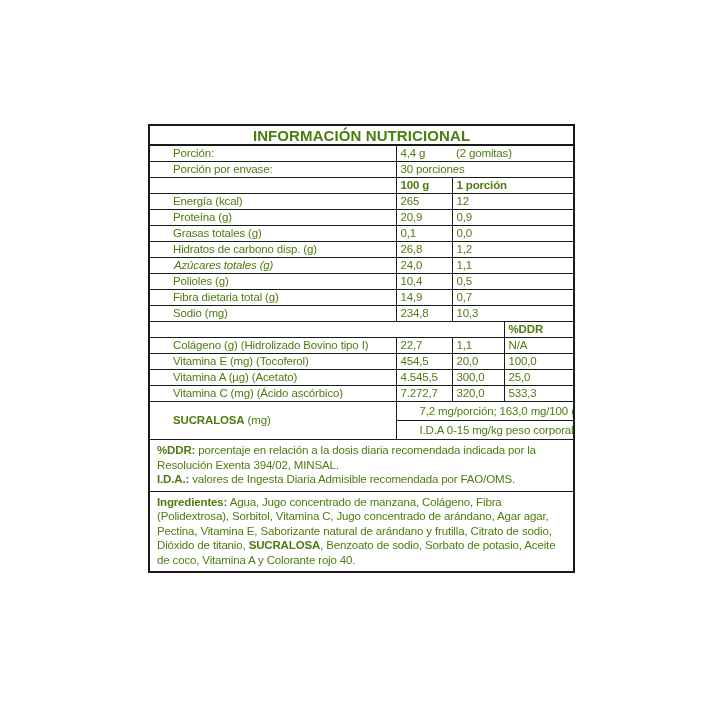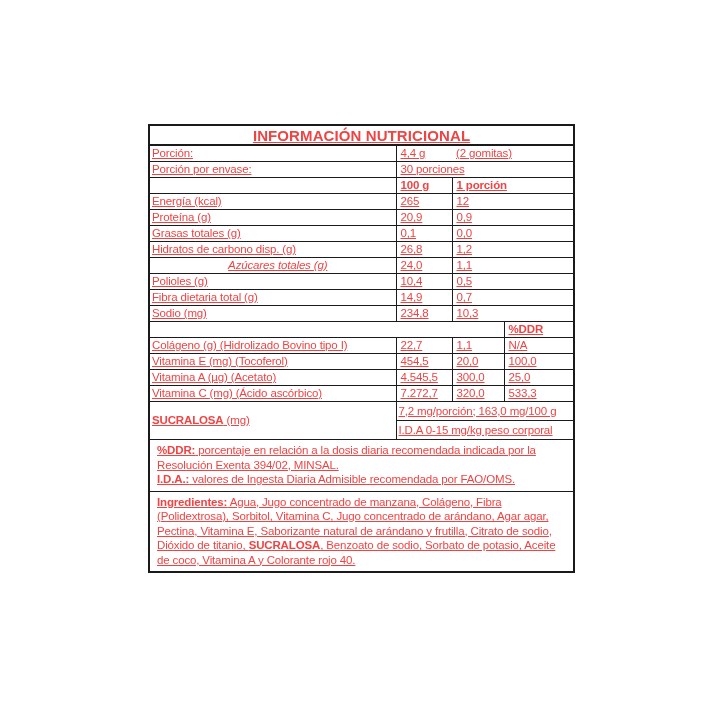--- a/index.html
+++ b/index.html
@@ -27,38 +27,37 @@
   col.c-label { width: 247px; }
   col.c-100g  { width: 56px; }
   col.c-serv  { width: 52px; }
   col.c-ddr   { width: 70px; }
   td {
     border: 1.5px solid #1a1a1a;
     font-size: 11.5px;
     line-height: 13px;
     height: 14px;
     padding: 1px 4px;
-    color: #ef4444;
+    color: #4d7c0f;
     vertical-align: middle;
     white-space: nowrap;
     overflow: hidden;
-    text-decoration: underline;
   }
   td.t-title {
     font-size: 15px;
     font-weight: 700;
     text-align: center;
     height: 20px;
     letter-spacing: 0.1px;
     border-bottom: 2.5px solid #1a1a1a;
   }
-  td.lbl { text-align: left; padding-left: 2px; }
+  td.lbl { text-align: left; padding-left: 23px; }
   td.ctr { text-align: left; }
   .b  { font-weight: 700; }
-  td.ital { font-style: italic; padding-left: 14px; text-align: center; }
+  td.ital { font-style: italic; padding-left: 24px; }
   td.no-r { border-right: hidden; }
   td.no-l { border-left: hidden; }
   td.sucr-lbl { vertical-align: middle; }
   tr.r-sucr td { height: 19px; }
   td.foot {
     white-space: normal;
     padding: 3px 7px 4px 7px;
     line-height: 14.5px;
     height: auto;
   }

